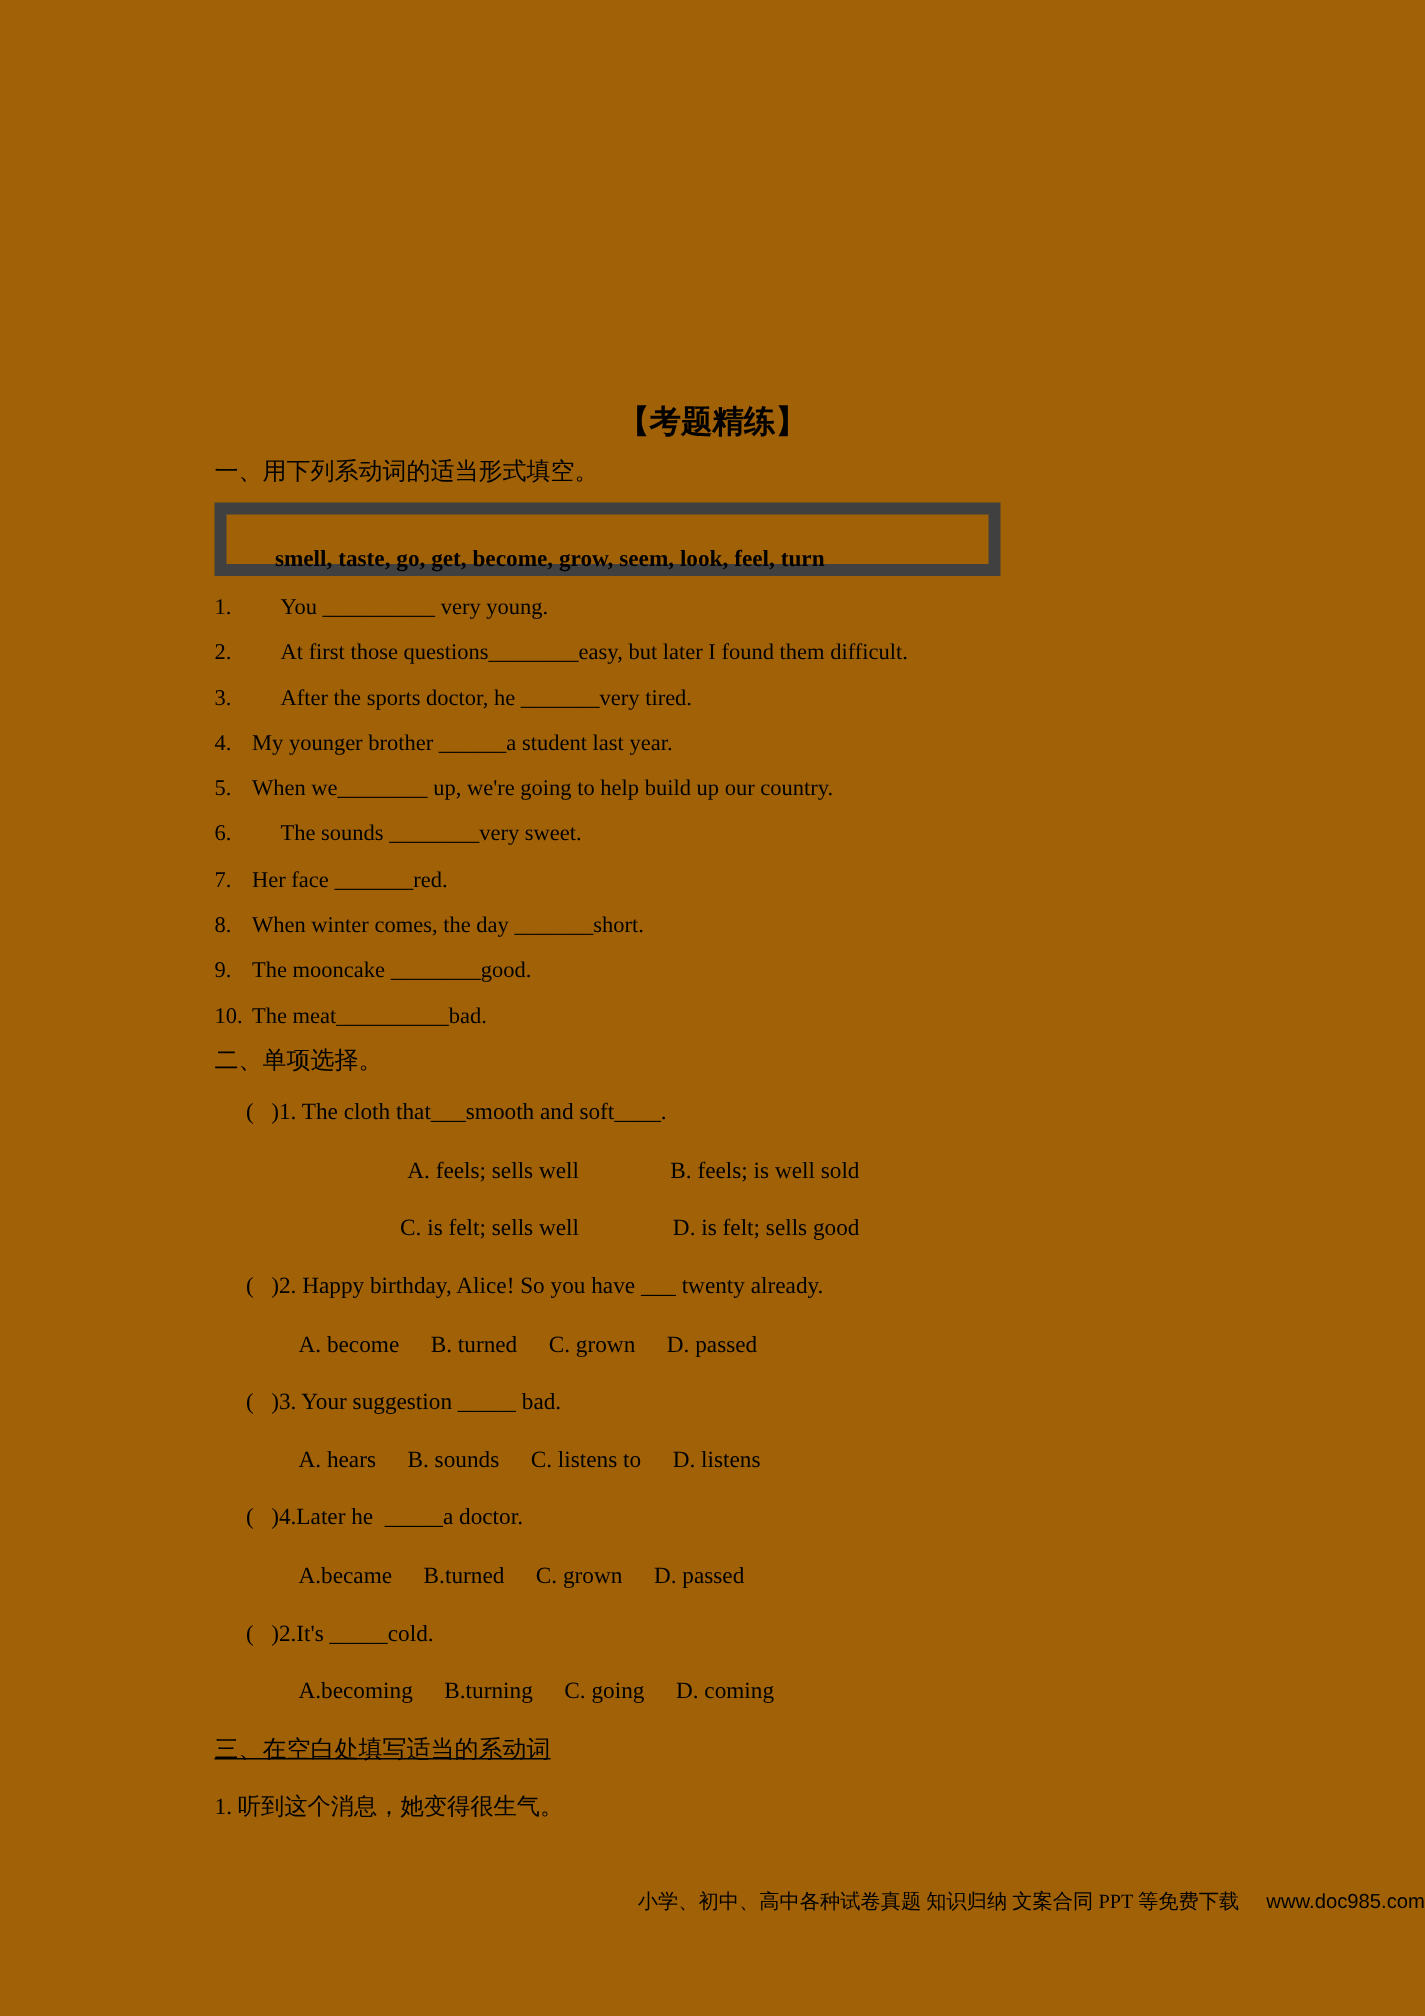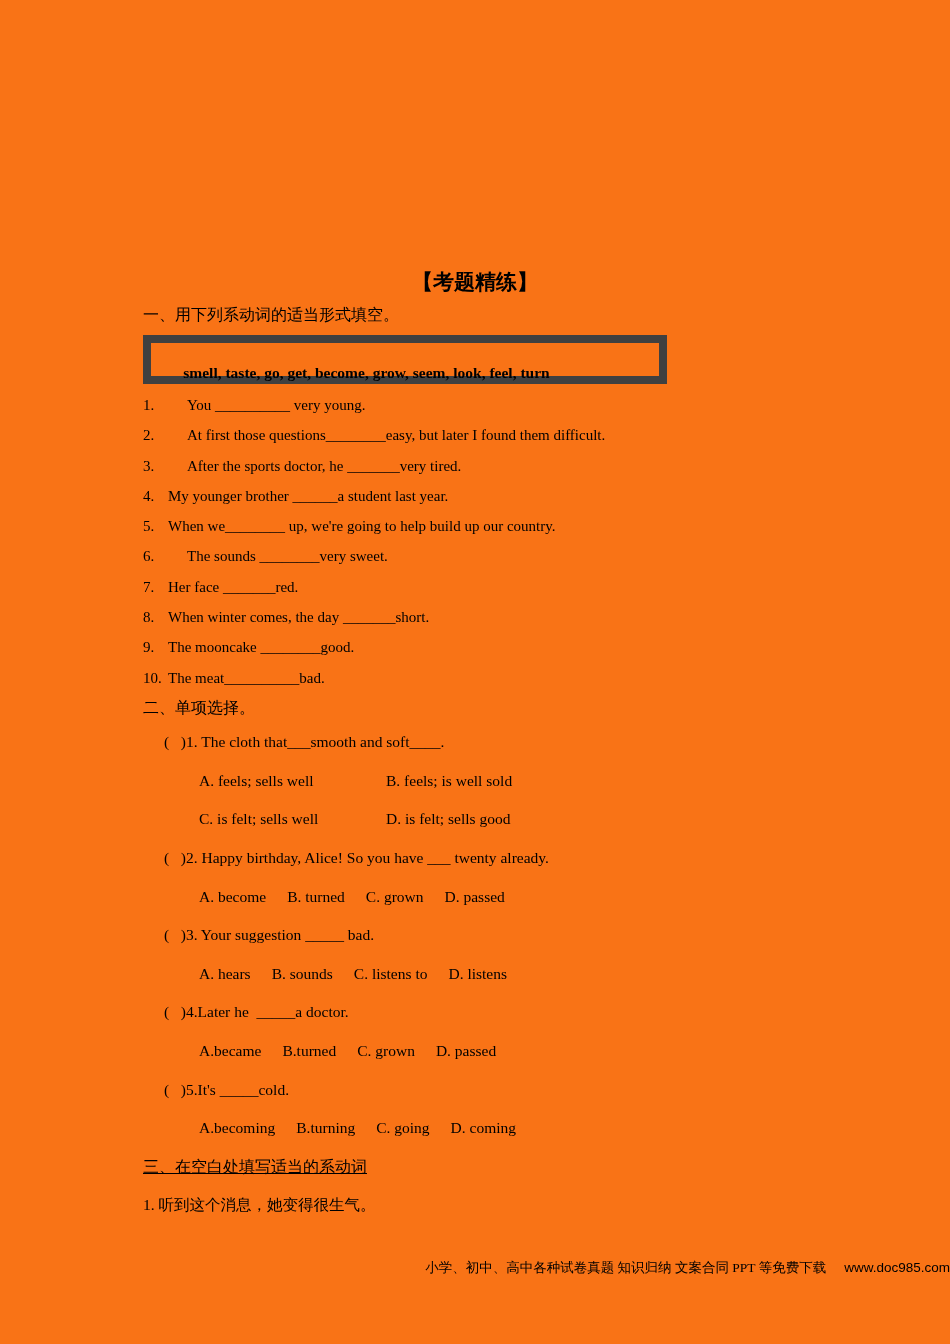--- a/index.html
+++ b/index.html
@@ -2,21 +2,21 @@
 <html><head>
 <meta charset="utf-8">
 <style>
   html, body { margin: 0; padding: 0; }
   body {
     width: 950px; height: 1344px;
     background: #ffffff;
     color: #000000;
     font-family: "Liberation Serif", "DejaVu Serif", serif;
   }
-  .page { position: relative; width: 950px; height: 1344px; overflow: hidden; background: #f97316; }
+  .page { position: relative; width: 950px; height: 1344px; overflow: hidden; background: #a16207; }
 
   .title {
     position: absolute; top: 268px; left: 143px; width: 664px;
     text-align: center;
     font-family: "Liberation Sans", "DejaVu Sans", sans-serif;
     font-weight: bold; font-size: 21px; line-height: 28px;
     white-space: pre;
   }
 
   .content { position: absolute; left: 143px; top: 304px; width: 700px; }
@@ -36,21 +36,21 @@
   .s1-item { line-height: 30.3px; font-size: 15px; white-space: pre; }
   .s1-item .no { display: inline-block; }
   .s1-item.wide .no { width: 44px; }
   .s1-item.narrow .no { width: 25px; }
 
   .h2-line { line-height: 30.3px; }
 
   .s2 { font-size: 15.5px; margin-left: 21px; }
   .s2 .line { line-height: 38.6px; white-space: pre; }
   .s2 .opts { padding-left: 35px; }
-  .opt2 { display: inline-block; width: 187px; }
+  .opt2 { display: inline-block; width: 187px; text-align: right; }
   .opt4 { margin-right: 21px; }
 
   .h3-line { line-height: 38.6px; text-decoration: underline; }
   .s3-item { line-height: 38.6px; font-size: 15.5px; white-space: pre; }
 
   .footer {
     position: absolute; top: 1243px; left: 0; width: 950px;
     text-align: right; font-size: 13.5px; white-space: pre;
   }
   .footer .url {
@@ -105,21 +105,21 @@
         <div class="line">(   )3. Your suggestion _____ bad.</div>
         <div class="line opts"><span class="opt4">A. hears</span><span class="opt4">B. sounds</span><span class="opt4">C. listens to</span><span class="opt4">D. listens</span></div>
       </div>
 
       <div>
         <div class="line">(   )4.Later he  _____a doctor.</div>
         <div class="line opts"><span class="opt4">A.became</span><span class="opt4">B.turned</span><span class="opt4">C. grown</span><span class="opt4">D. passed</span></div>
       </div>
 
       <div>
-        <div class="line">(   )5.It's _____cold.</div>
+        <div class="line">(   )2.It's _____cold.</div>
         <div class="line opts"><span class="opt4">A.becoming</span><span class="opt4">B.turning</span><span class="opt4">C. going</span><span class="opt4">D. coming</span></div>
       </div>
 
     </div>
 
     <div class="s-heading h3-line">三、在空白处填写适当的系动词</div>
 
     <div class="s3-item">1. 听到这个消息，她变得很生气。</div>
 
   </div>

